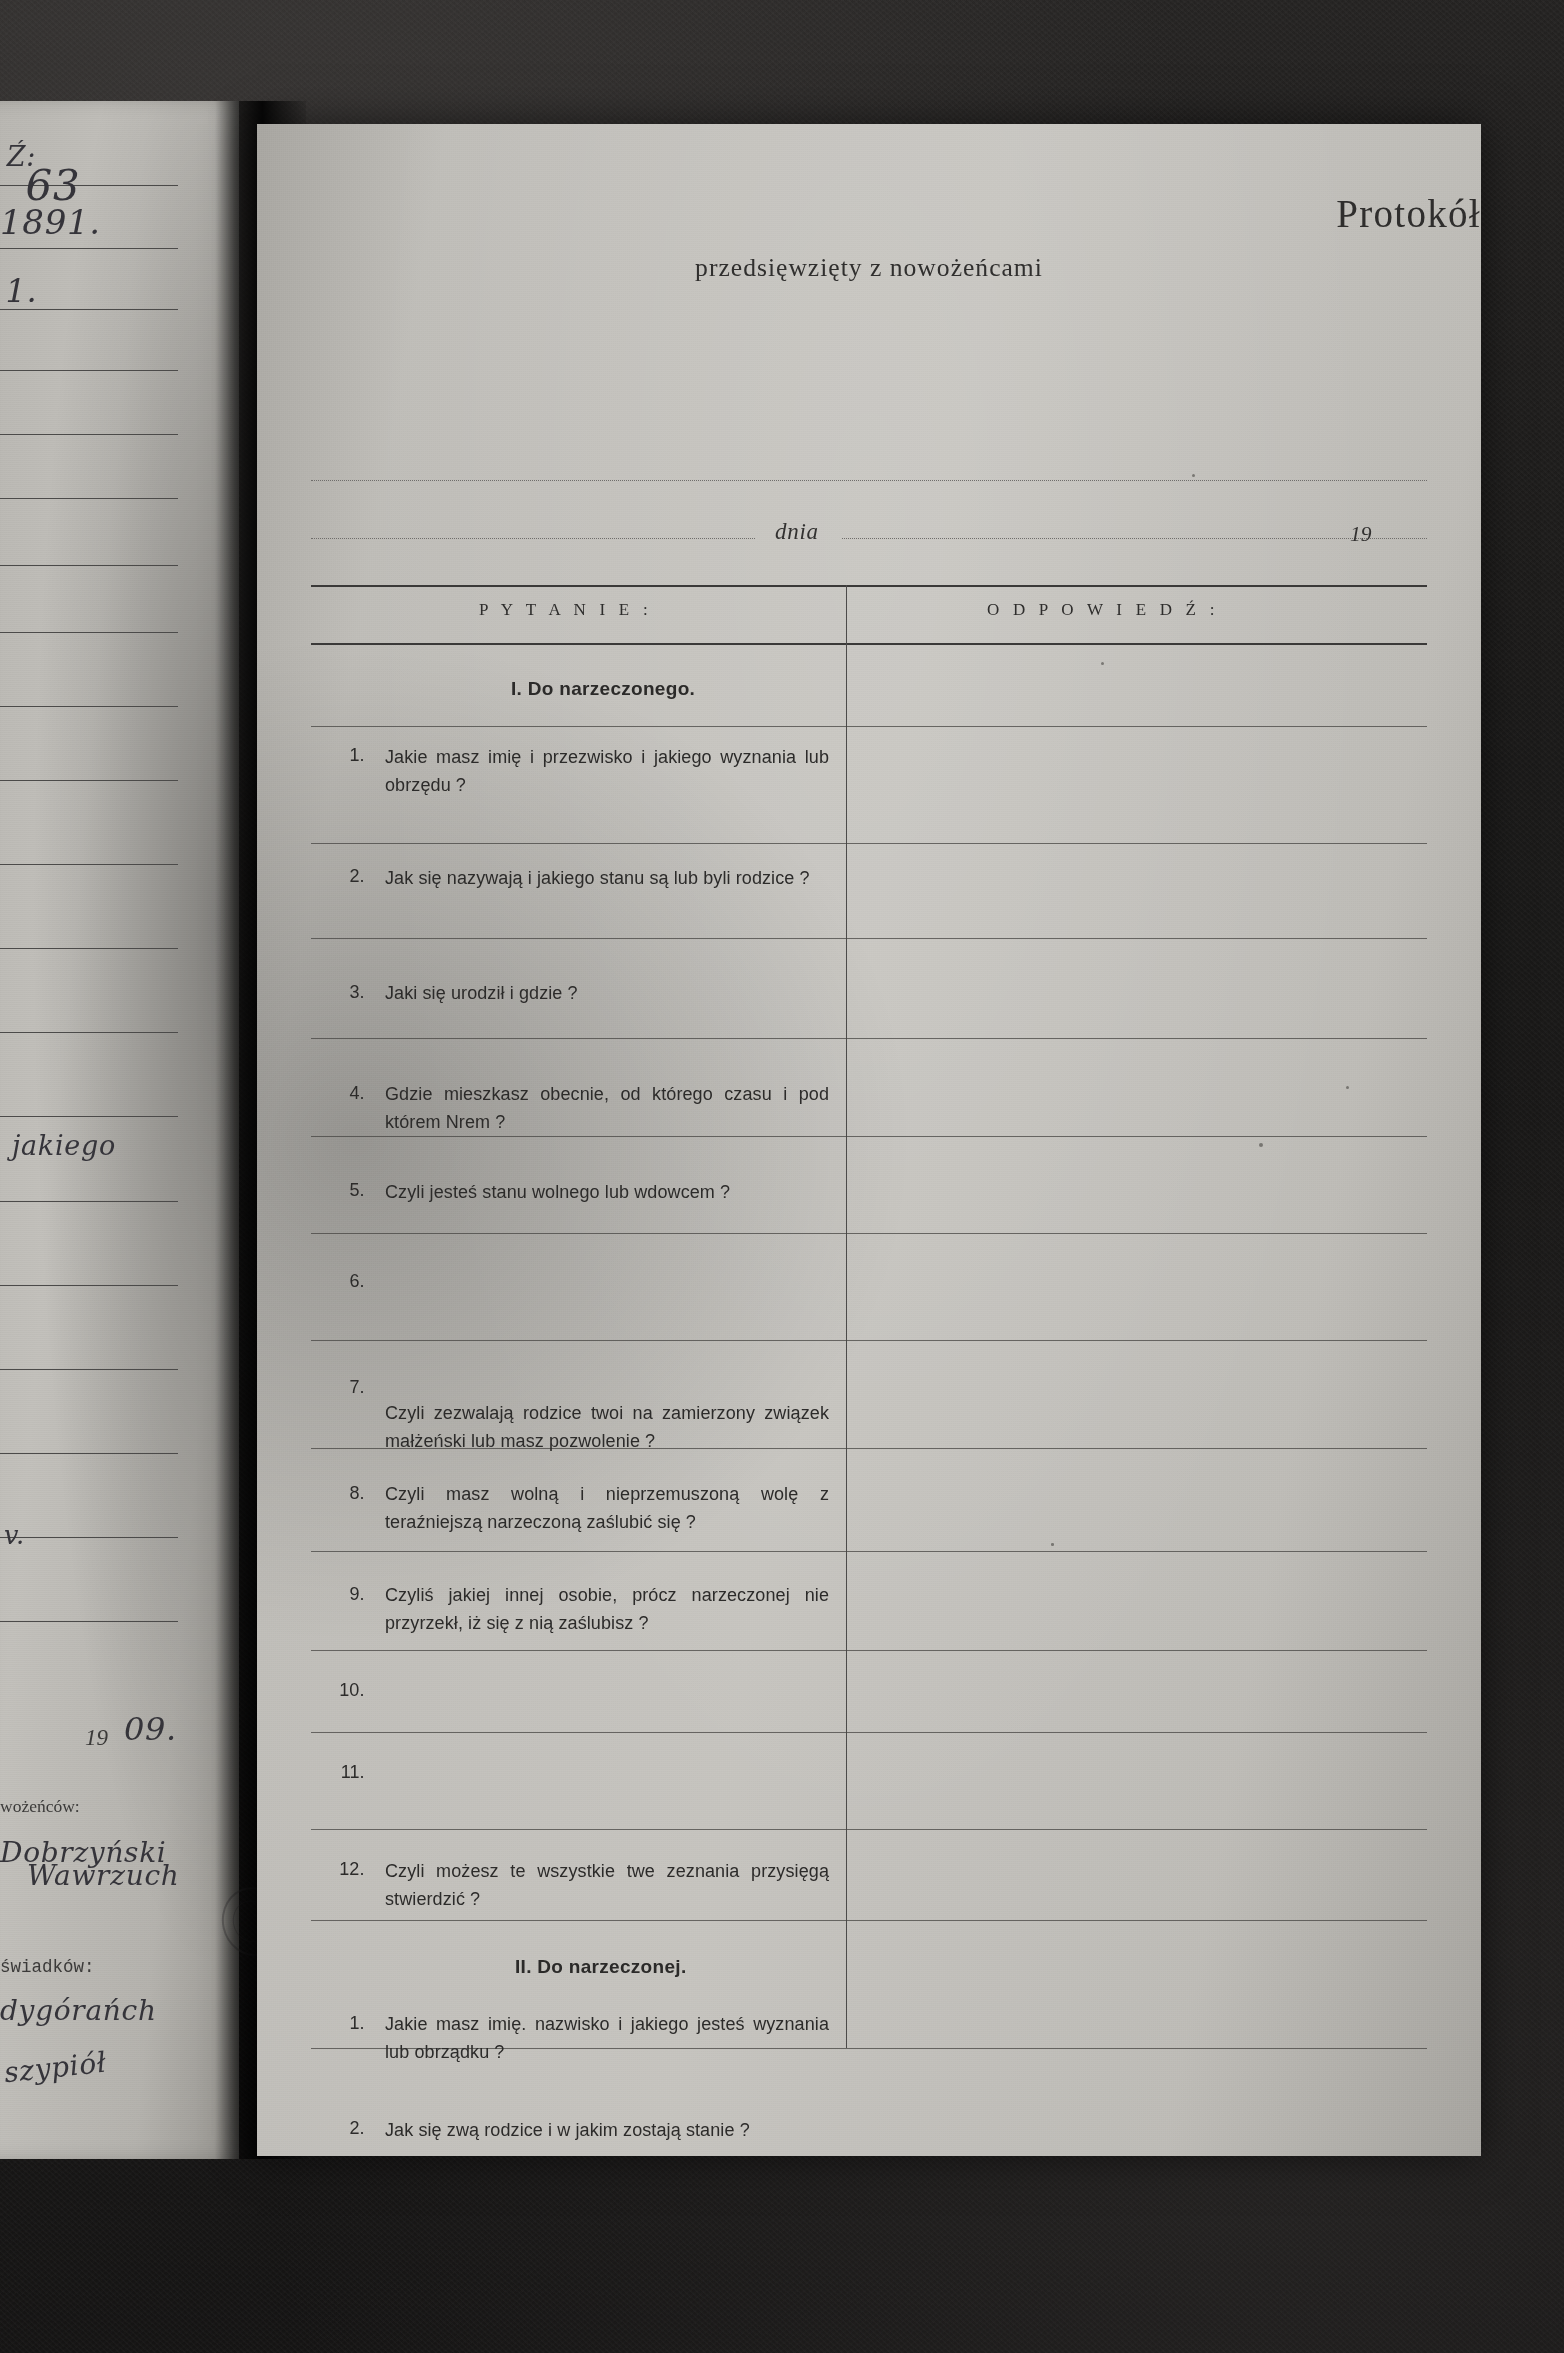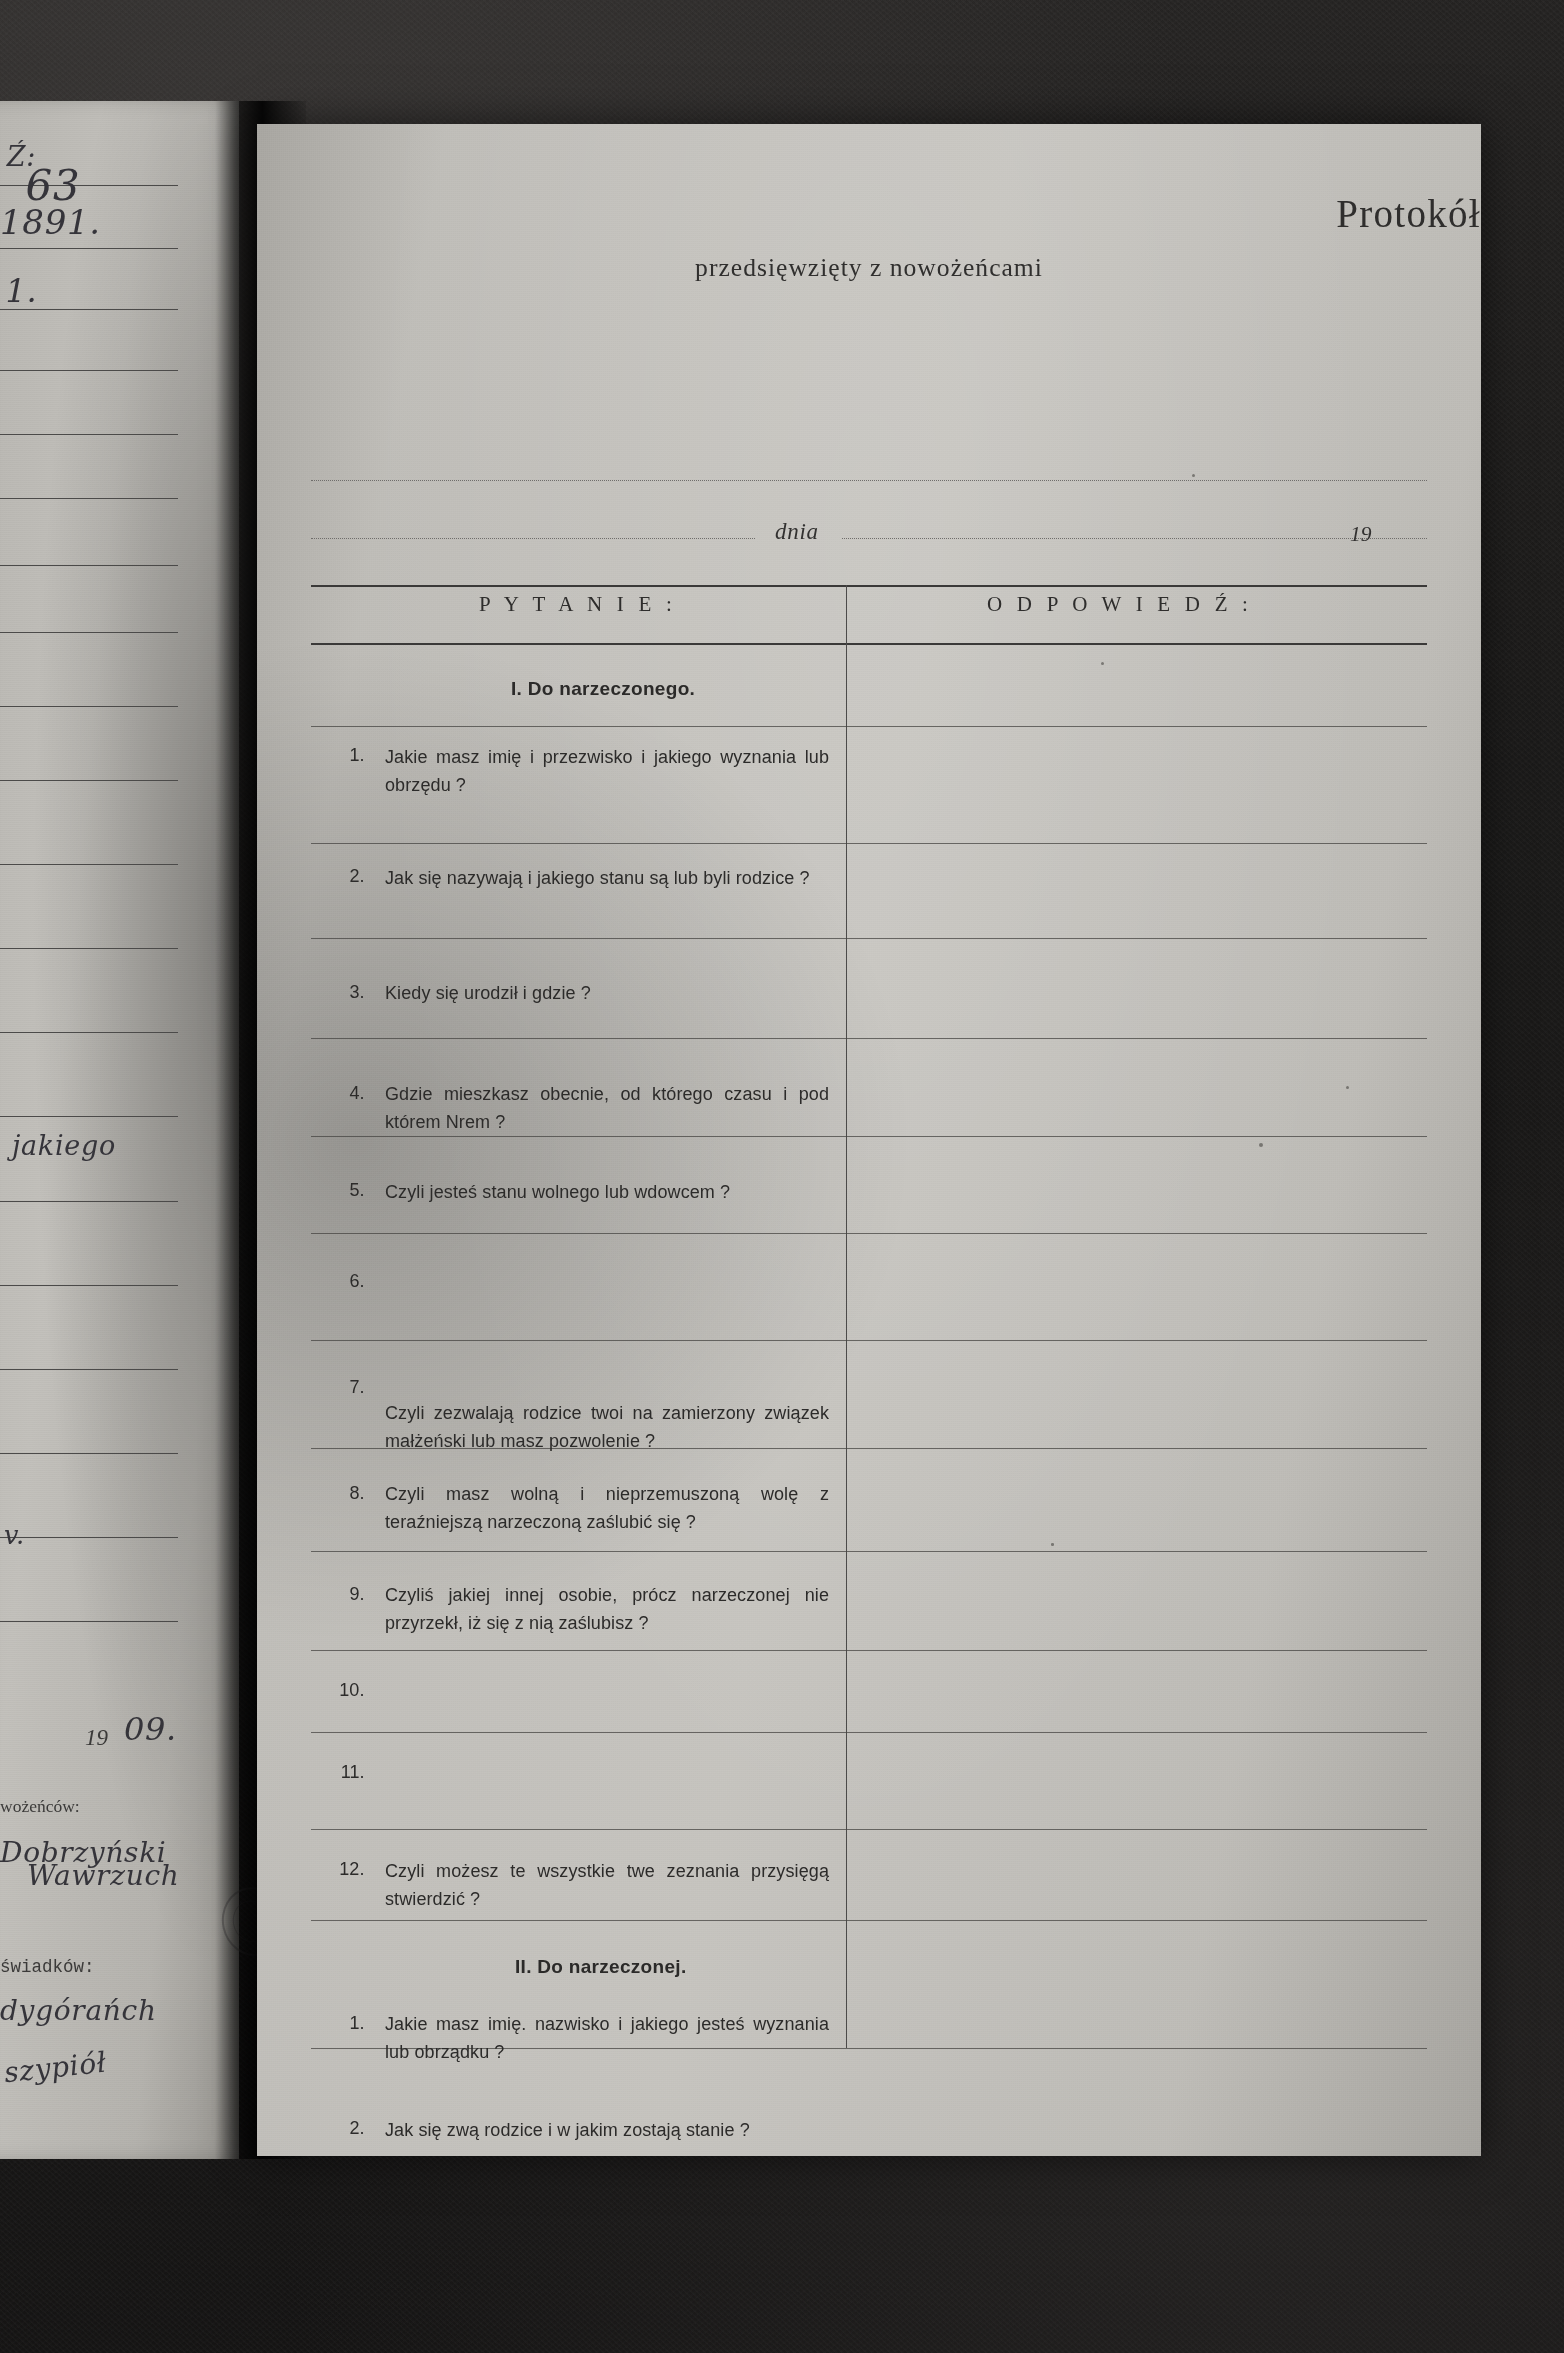--- a/index.html
+++ b/index.html
@@ -161,22 +161,22 @@
   .colsep {
     position: absolute;
     left: 535px;
     top: 0;
     width: 0;
     height: 1463px;
     border-left: 1.3px solid #4c4b4a;
   }
   .head-q, .head-a {
     position: absolute;
-    top: 7px;
-    font-size: 21px;
+    top: 15px;
+    font-size: 17px;
     letter-spacing: 4.7px;
     color: #2e2d2c;
   }
   .head-q { left: 168px; }
   .head-a { left: 676px; }
 
   .hrule {
     position: absolute;
     left: 0;
     width: 100%;
@@ -348,21 +348,21 @@
 
     <div class="sect" style="left:188px; top:93px;">I. Do narzeczonego.</div>
 
     <div class="qnum" style="left:13.5px; top:160px;">1.</div>
     <div class="qtxt" style="top:159px;">Jakie masz imię i przezwisko i jakiego wyznania lub obrzędu ?</div>
 
     <div class="qnum" style="left:13.5px; top:281px;">2.</div>
     <div class="qtxt" style="top:280px;">Jak się nazywają i jakiego stanu są lub byli rodzice ?</div>
 
     <div class="qnum" style="left:13.5px; top:397px;">3.</div>
-    <div class="qtxt" style="top:395px;">Kiedy się urodził i gdzie ?</div>
+    <div class="qtxt" style="top:395px;">Jaki się urodził i gdzie ?</div>
 
     <div class="qnum" style="left:13.5px; top:498px;">4.</div>
     <div class="qtxt" style="top:496px;">Gdzie mieszkasz obecnie, od którego czasu i pod którem Nrem ?</div>
 
     <div class="qnum" style="left:13.5px; top:595px;">5.</div>
     <div class="qtxt" style="top:594px;">Czyli jesteś stanu wolnego lub wdowcem ?</div>
 
     <div class="qnum" style="left:13.5px; top:686px;">6.</div>
 
     <div class="qnum" style="left:13.5px; top:792px;">7.</div>

